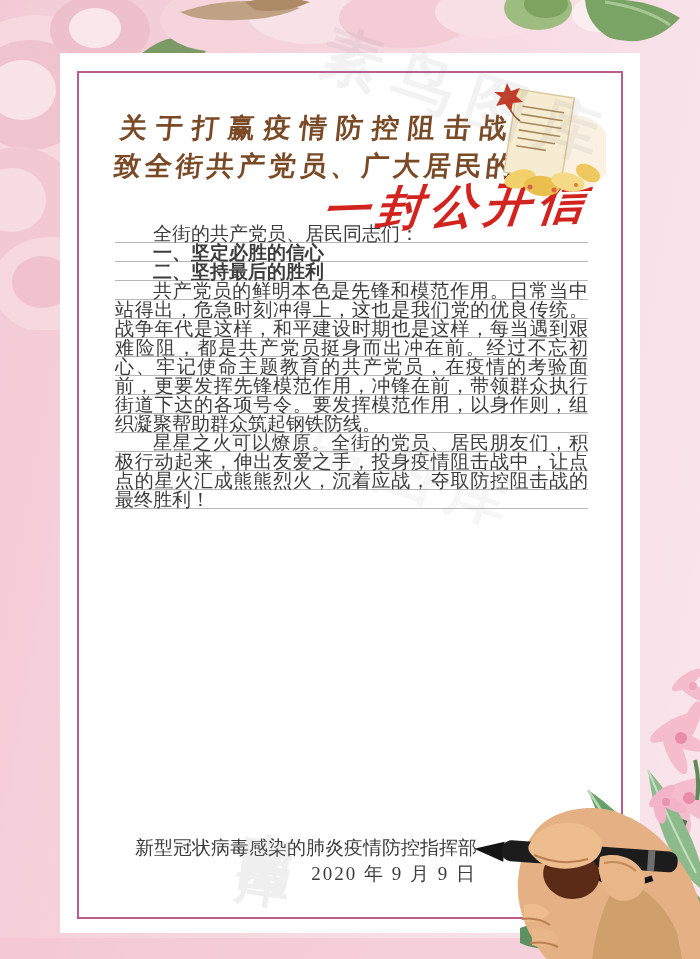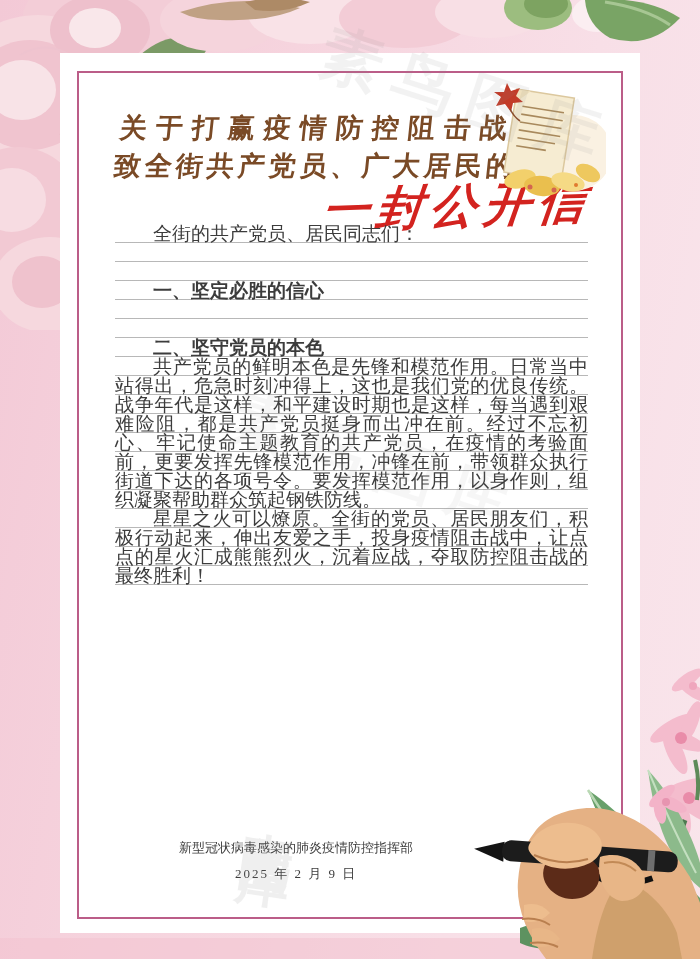--- a/index.html
+++ b/index.html
@@ -40,23 +40,23 @@
   .scrollnote{position:absolute;left:418px;top:28px;width:128px;height:118px;}
   
   .bodytext{
     position:absolute;left:55px;top:171px;width:473px;
     font-size:19px;line-height:19px;color:#3c3c3c;text-align:justify;
     background:repeating-linear-gradient(to bottom,
        transparent 0,transparent 17.6px,
        rgba(125,125,125,.55) 17.6px,rgba(125,125,125,.55) 19px);
   }
   .bodytext p{margin:0;text-indent:2em;}
-  .bodytext p.head{font-weight:bold;margin-top:38px;}
-  .sigblock{position:absolute;left:55px;top:783px;width:362px;text-align:center;
-    color:#3c3c3c;font-size:13px;line-height:24px;}
+  .bodytext p.head{font-weight:bold;}
+  .sigblock{position:absolute;left:55px;top:783px;width:362px;text-align:right;
+    color:#3c3c3c;font-size:19px;line-height:24px;}
   .sig-date{letter-spacing:2px;margin-top:2px;}
 </style>
 </head>
 <body>
 
 <div class="stage">
 
   <div class="bottom-band"></div>
 
   <div class="deco deco-topleft">
@@ -135,28 +135,28 @@
           <circle cx="52" cy="106" r="2.5" fill="#d4654f"></circle>
           <circle cx="76" cy="109" r="2.5" fill="#d4654f"></circle>
           <circle cx="98" cy="104" r="2" fill="#e07a30"></circle>
         </g>
       </svg>
     </div>
 
     <div class="bodytext">
       <p>全街的共产党员、居民同志们：</p>
       <p class="head">一、坚定必胜的信心</p>
-      <p class="head">二、坚守党员的本色</p>
+      <p class="head">二、坚持最后的胜利</p>
       <p>共产党员的鲜明本色是先锋和模范作用。日常当中站得出，危急时刻冲得上，这也是我们党的优良传统。战争年代是这样，和平建设时期也是这样，每当遇到艰难险阻，都是共产党员挺身而出冲在前。经过不忘初心、牢记使命主题教育的共产党员，在疫情的考验面前，更要发挥先锋模范作用，冲锋在前，带领群众执行街道下达的各项号令。要发挥模范作用，以身作则，组织凝聚帮助群众筑起钢铁防线。</p>
       <p>星星之火可以燎原。全街的党员、居民朋友们，积极行动起来，伸出友爱之手，投身疫情阻击战中，让点点的星火汇成熊熊烈火，沉着应战，夺取防控阻击战的最终胜利！</p>
     </div>
 
     <div class="sigblock">
       <div>新型冠状病毒感染的肺炎疫情防控指挥部</div>
-      <div class="sig-date">2025 年 2 月 9 日</div>
+      <div class="sig-date">2020 年 9 月 9 日</div>
     </div>
   </div>
 
   <div class="wm wm1">素鸟图库</div>
   <div class="wm wm2">素鸟图库</div>
   <div class="wm wm3">素鸟图库</div>
 
   <div class="deco deco-lilies">
     <svg width="85" height="230" viewBox="0 0 85 230">
       <g fill="#f4bccd">

